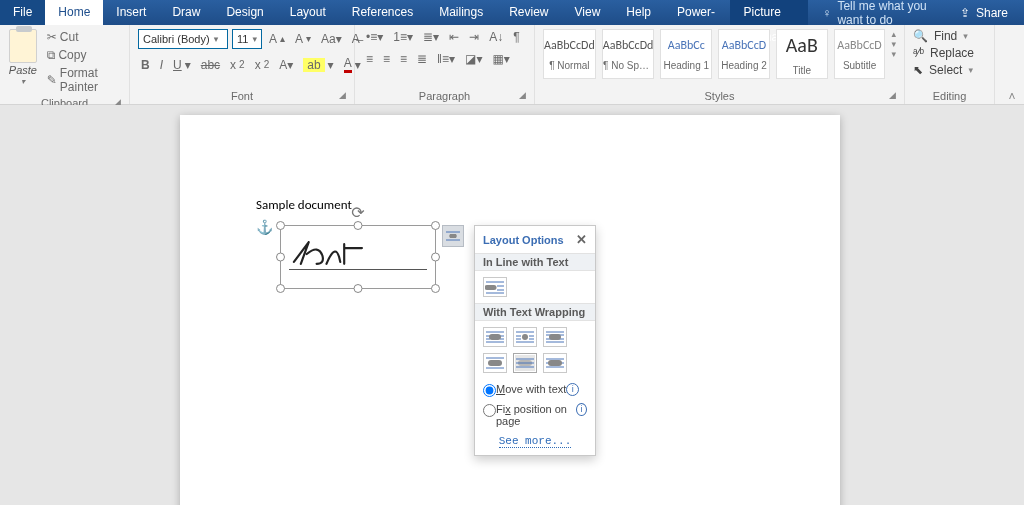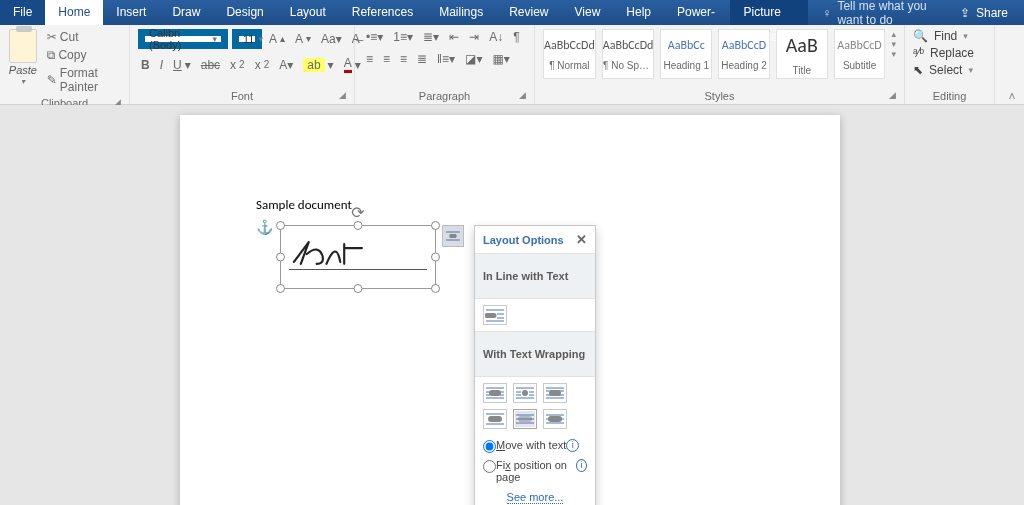--- a/index.html
+++ b/index.html
@@ -73,23 +73,24 @@
   .vert { display:flex; flex-direction:column; gap:2px; }
   .iconbtn {
     color:#6a6a6a;
     font-size:12px;
     padding:1px 3px;
     line-height:14px;
     display:inline-flex; align-items:center; gap:3px;
   }
   .row { display:flex; gap:4px; align-items:center; }
   .fontbox {
-    border:7px solid #0369a1; background:#fff; height:20px;
+    border:1px solid #0369a1; background:#fff; height:20px;
     font-size:11px; padding:0 4px; display:flex; align-items:center; gap:4px;
     color:#333;
+    text-align:right;
   }
   .fontbox .dd { color:#777; font-size:9px; }
   .stylecard {
     width:54px; height:50px; border:1px solid #e0e0e0; background:#fff;
     display:flex; flex-direction:column; align-items:center; justify-content:center;
     gap:8px;
   }
   .stylecard .sample { font-size:12px; color:#555; font-family: Calibri, sans-serif;}
   .stylecard .name { font-size:10px; color:#6a6a6a; white-space:nowrap; overflow:hidden; max-width:50px; text-overflow:ellipsis;}
   .stylecard.title .sample{ font-size:20px; color:#333; }
@@ -169,39 +170,39 @@
     color:#444;
     margin-left:8px;
   }
   .popover .hdr{
     display:flex;align-items:center;justify-content:space-between;
     padding:6px 8px;
     color:#3b6db3; font-weight:600;
   }
   .popover .close{ color:#666; font-size:13px;}
   .section-title{
-    background:#eef1f4; padding:16px 8px; font-weight:600; color:#5a5a5a;
+    background:#eef1f4; padding:2px 8px; font-weight:600; color:#5a5a5a;
     border-top:1px solid #e2e2e2;border-bottom:1px solid #e2e2e2;
   }
   .opts{ padding:6px 8px; display:flex; flex-wrap:wrap; gap:6px;}
   .opt{
     width:24px;height:20px;border:1px solid #c9c9c9;background:#fff;
     display:flex;align-items:center;justify-content:center;
   }
   .opt svg{display:block}
   .opt.selected{ background:#e6e6e6; border-color:#a8a8a8; box-shadow:inset 0 0 0 1px #fff;}
   .radios{ padding:4px 8px 2px 8px; display:flex; flex-direction:column; gap:6px;}
   .radio{ display:flex; align-items:flex-start; }
   .radio input{margin:1px 0 0 0;}
   .info{
     width:13px;height:13px;border:1px solid #3b6db3;color:#3b6db3;border-radius:50%;
     font-size:9px; line-height:11px; text-align:center; display:inline-block;
   }
   .seemore{
-    text-align:center; padding:6px 0 8px 0;
+    text-align:center; padding:6px 0 8px 0;font-family:Liberation Mono, monospace;
   }
   .seemore a{ color:#2e6bb8; text-decoration:none; font-size:11px; border-bottom:1px dotted #2e6bb8;}
   
   .pasteicon{
     width:28px;height:34px;border:1px solid #d0d0d0;background:#fff4d6;border-radius:2px;
     position:relative;margin:0 auto;
   }
   .pasteicon:before{content:"";position:absolute;top:-4px;left:6px;width:16px;height:6px;background:#c8cbce;border-radius:2px;}
   .pastewrap{display:flex;flex-direction:column;align-items:center;gap:1px;width:38px;font-style:italic;}
   .pastewrap .lbl{font-size:11px;color:#555;}

